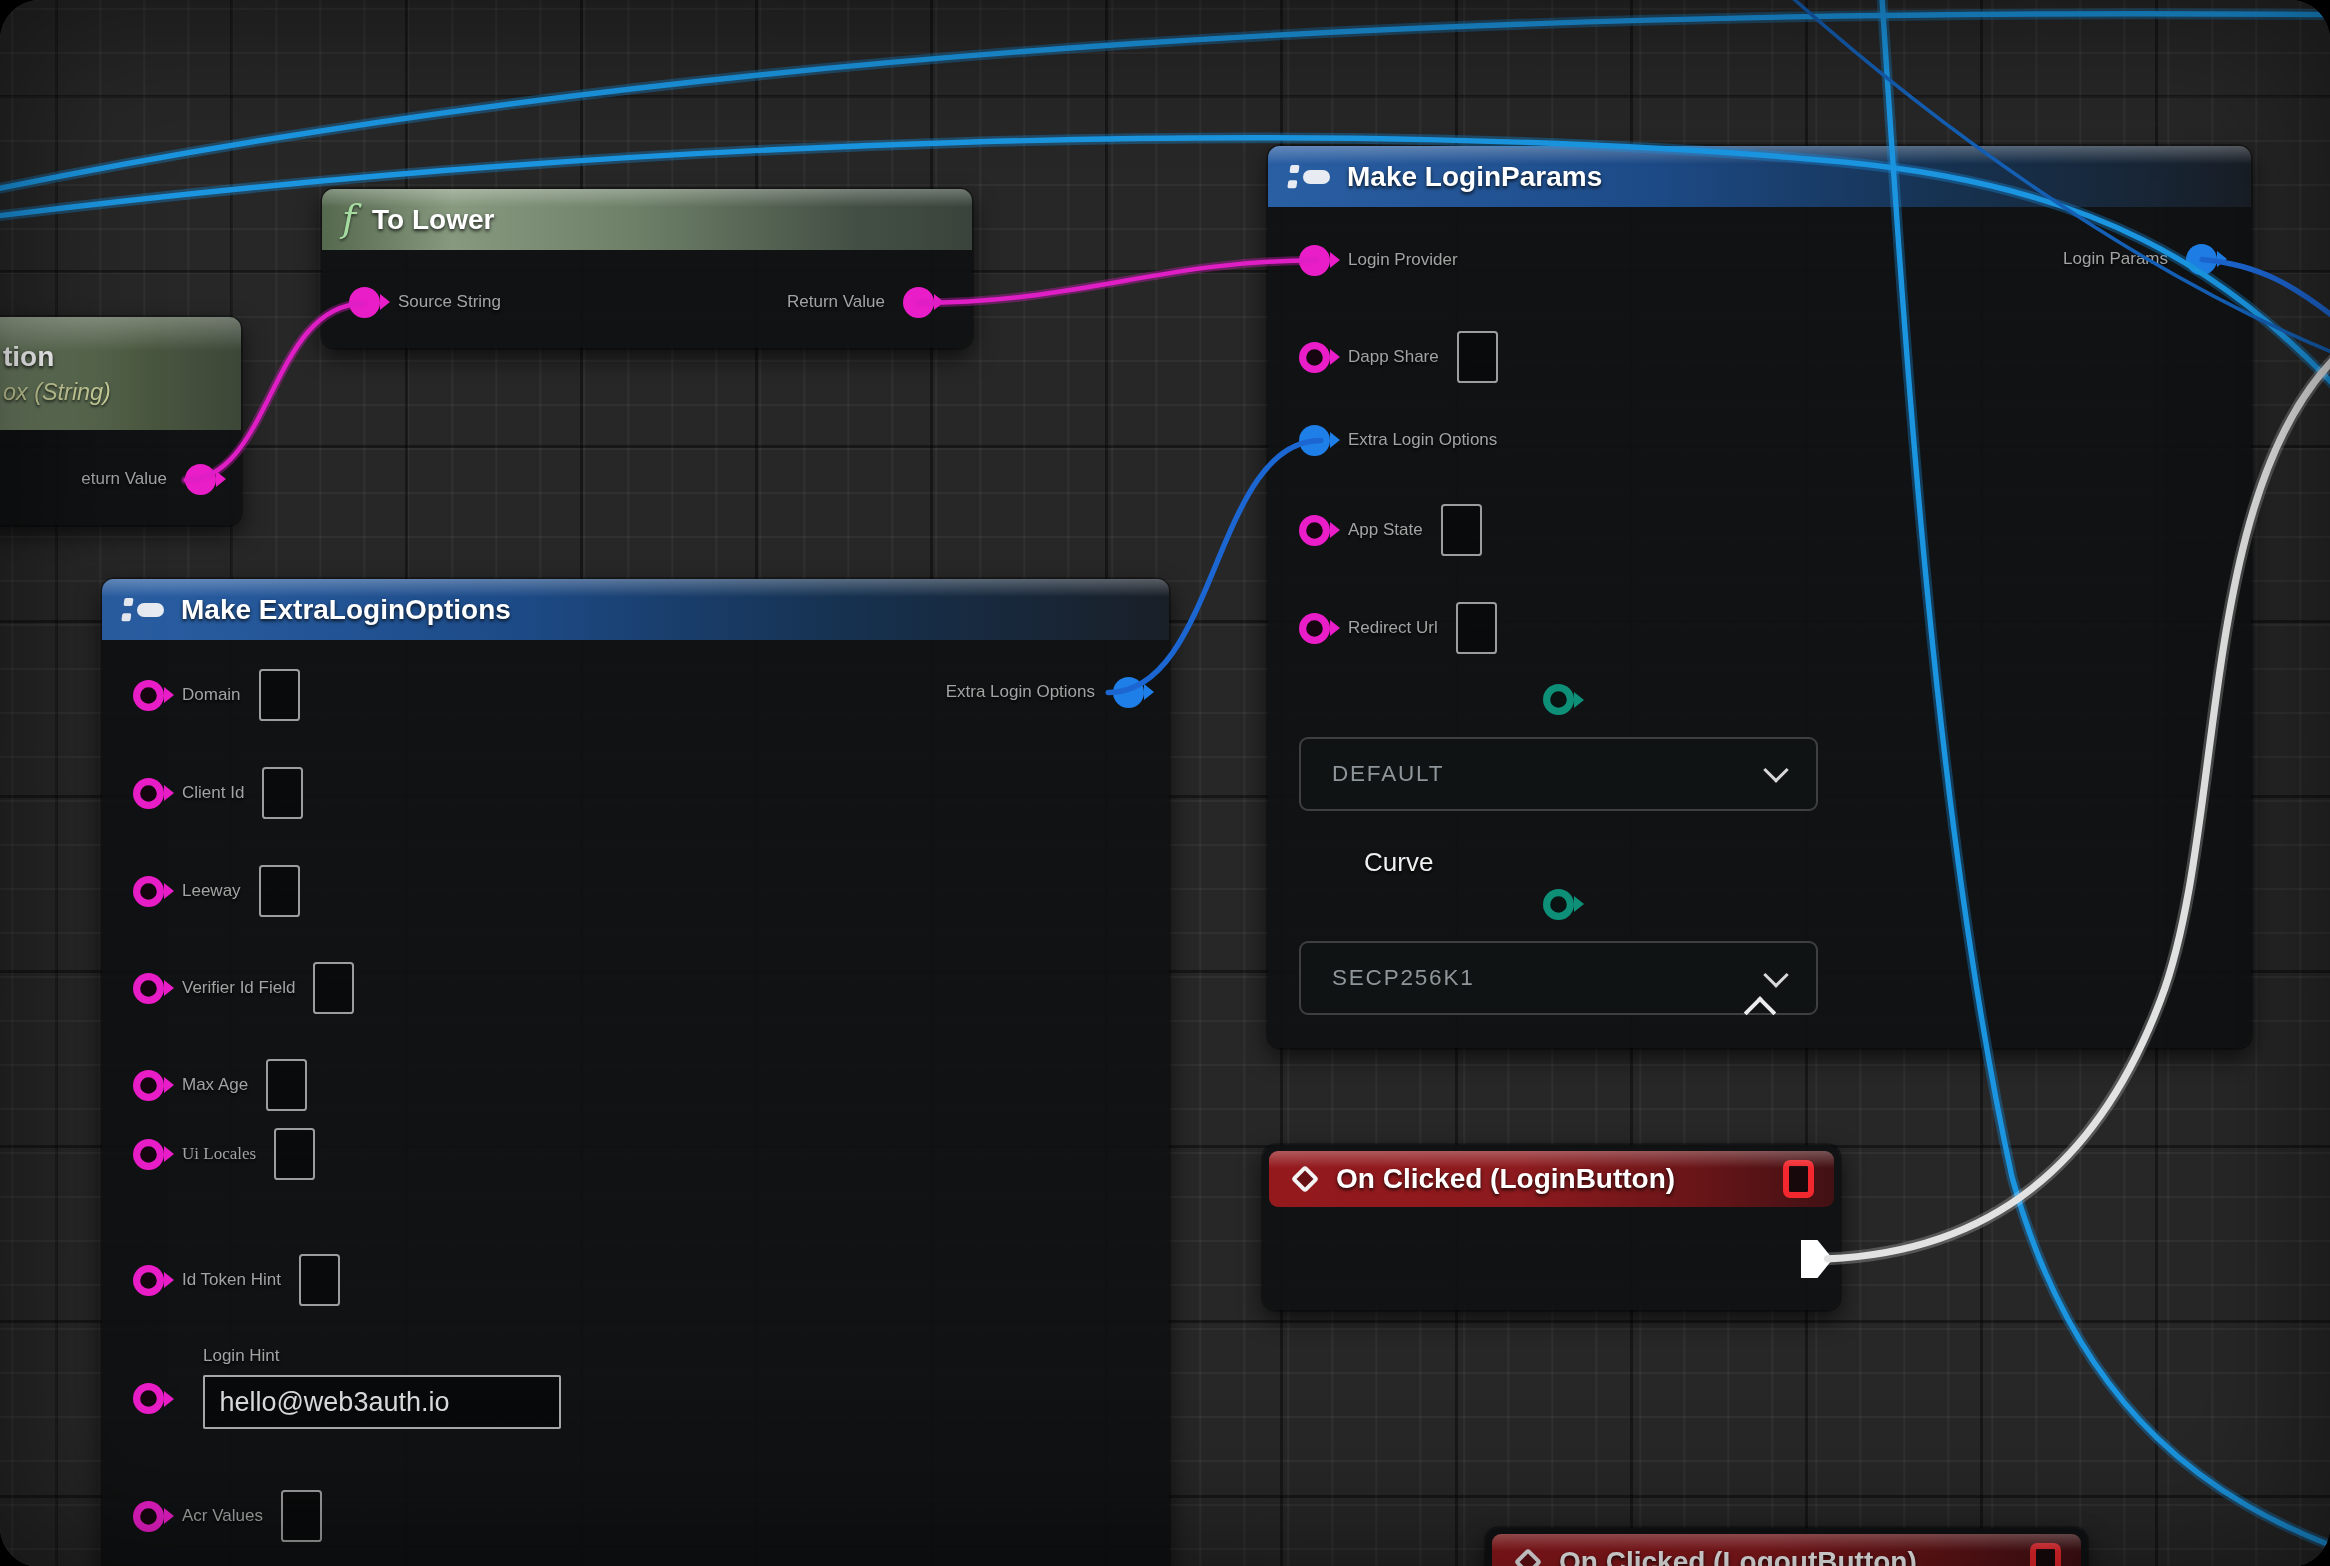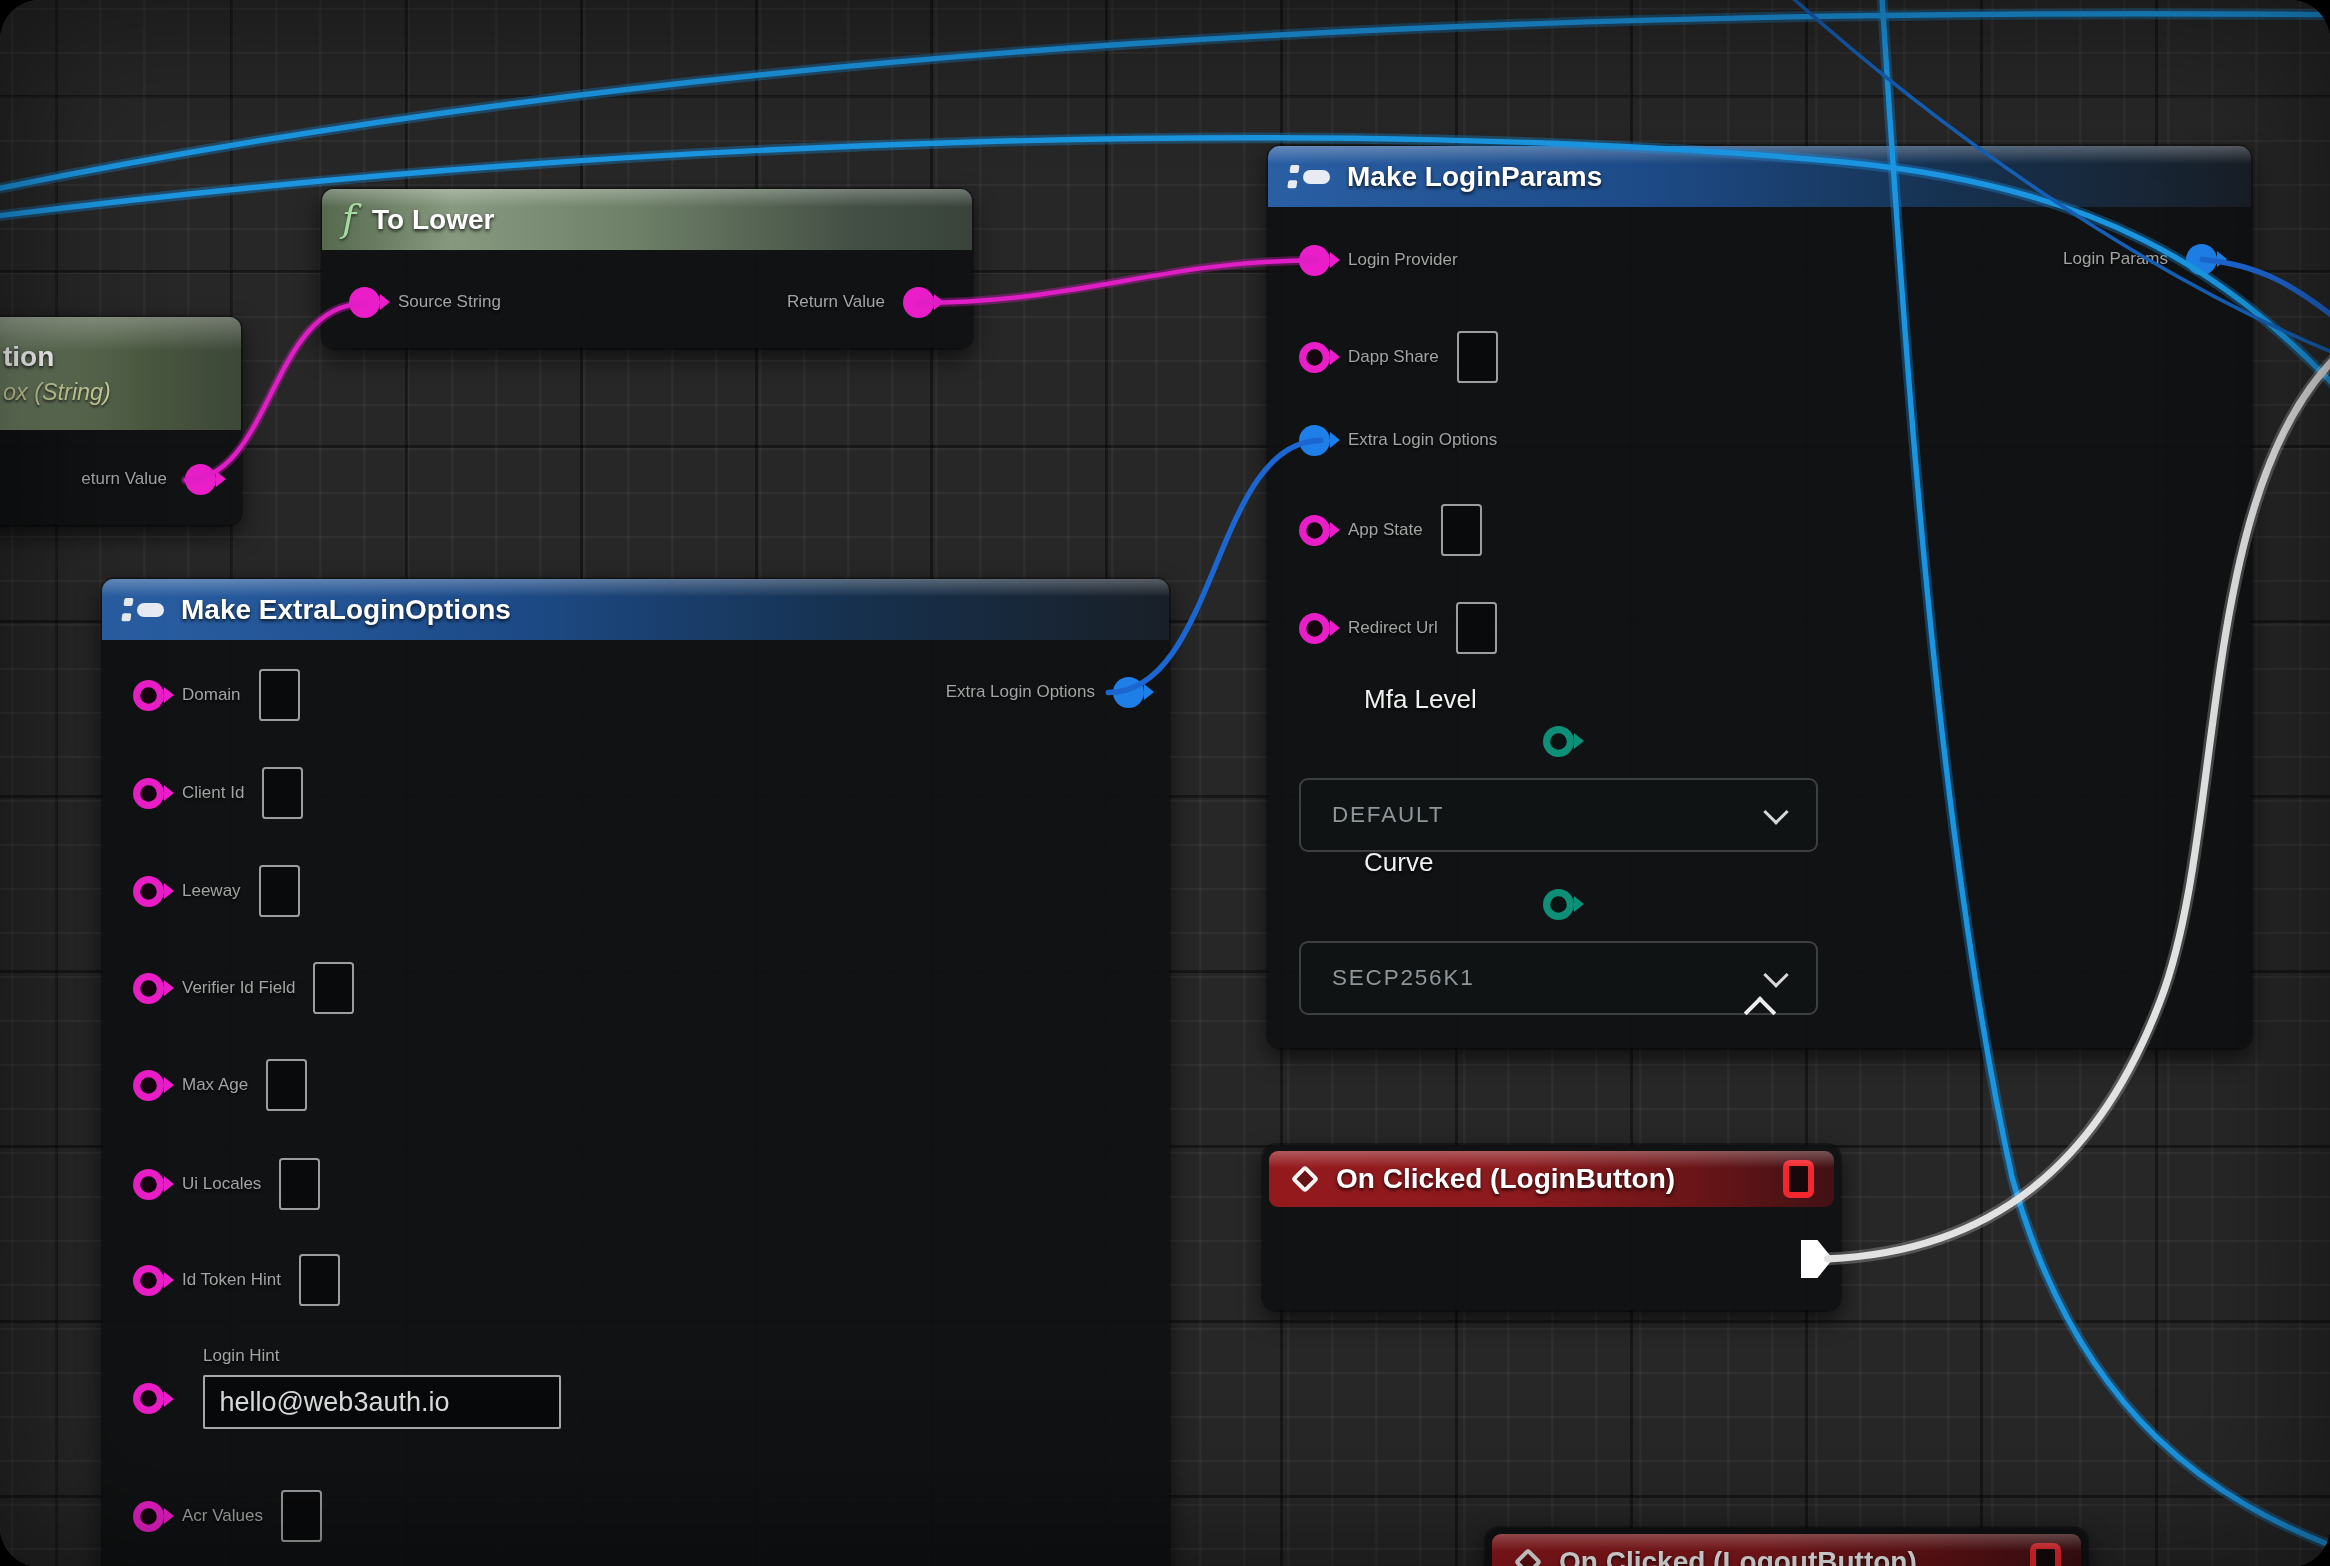--- a/index.html
+++ b/index.html
@@ -144,21 +144,21 @@
     <div class="prow" style="top:382px;">
       <span class="pin magenta hollow"></span>
       <span class="plabel">Verifier Id Field</span>
       <span class="strbox"></span>
     </div>
     <div class="prow" style="top:479px;">
       <span class="pin magenta hollow"></span>
       <span class="plabel">Max Age</span>
       <span class="strbox"></span>
     </div>
-    <div class="prow" style="top:578px;">
+    <div class="prow" style="top:548px;font-family:Liberation Serif, serif;">
       <span class="pin magenta hollow"></span>
       <span class="plabel">Ui Locales</span>
       <span class="strbox"></span>
     </div>
     <div class="prow" style="top:674px;">
       <span class="pin magenta hollow"></span>
       <span class="plabel">Id Token Hint</span>
       <span class="strbox"></span>
     </div>
 
@@ -201,21 +201,20 @@
       <span class="plabel">App State</span>
       <span class="strbox"></span>
     </div>
     <div class="prow" style="top:455px;">
       <span class="pin magenta hollow"></span>
       <span class="plabel">Redirect Url</span>
       <span class="strbox"></span>
     </div>
 
     <div class="enum-block" style="top:538px;">
-      <div class="enum-label">Mfa Level</div>
       <div class="enum-row">
         <span class="pin teal"></span>
         <div class="dropdown">
           <span class="ddvalue">DEFAULT</span>
           <span class="chev-down"></span>
         </div>
       </div>
     </div>
 
     <div class="enum-block" style="top:701px;">

